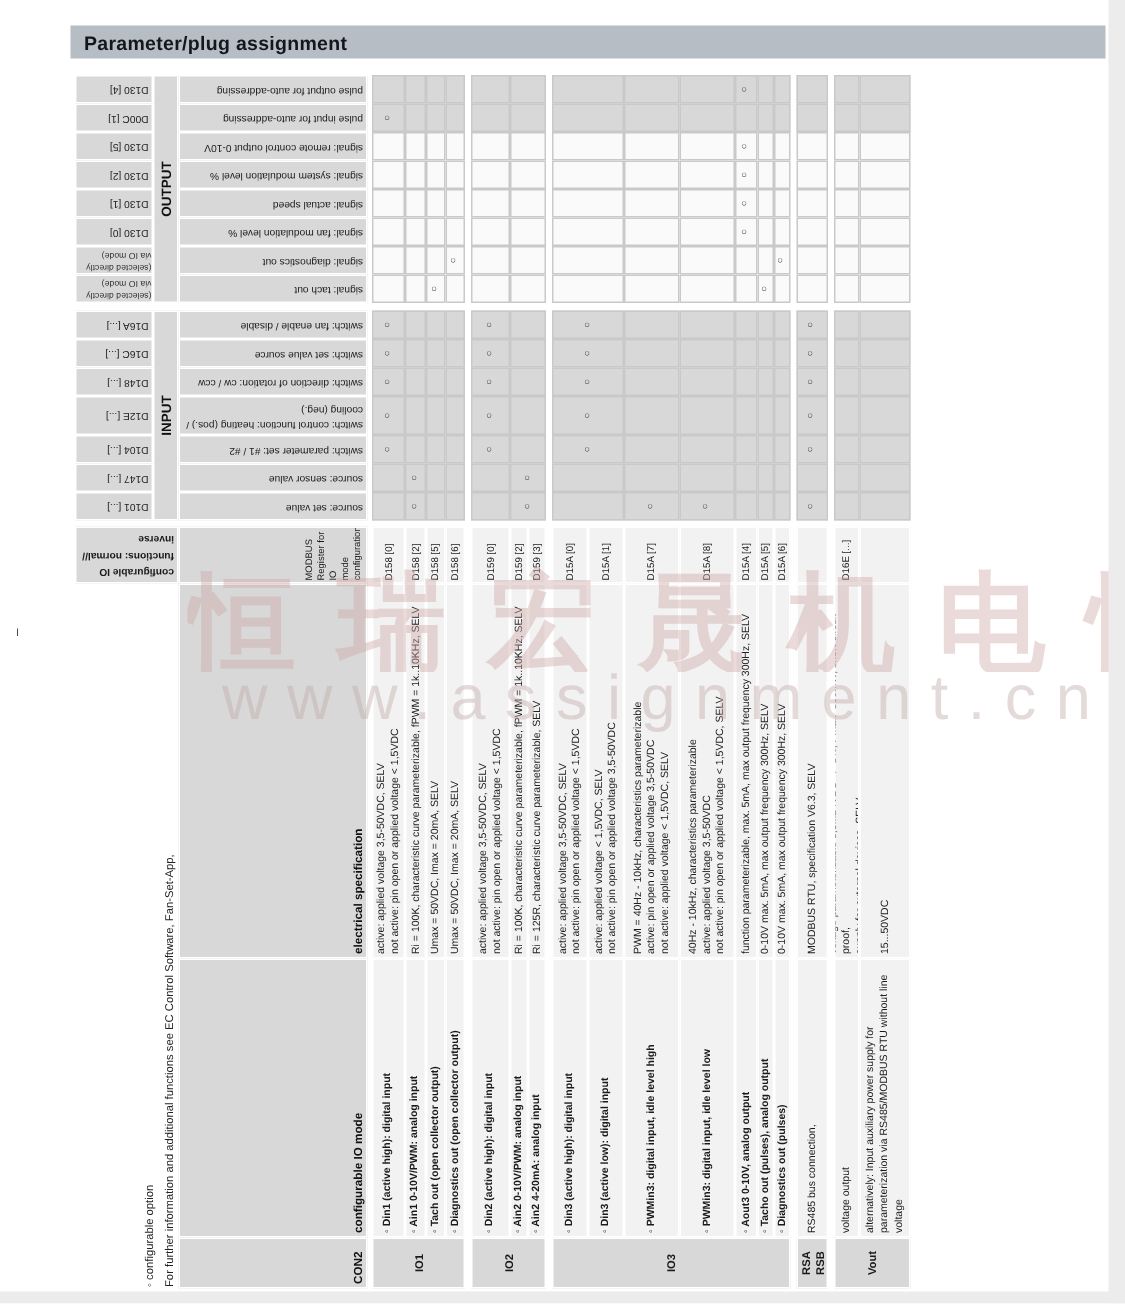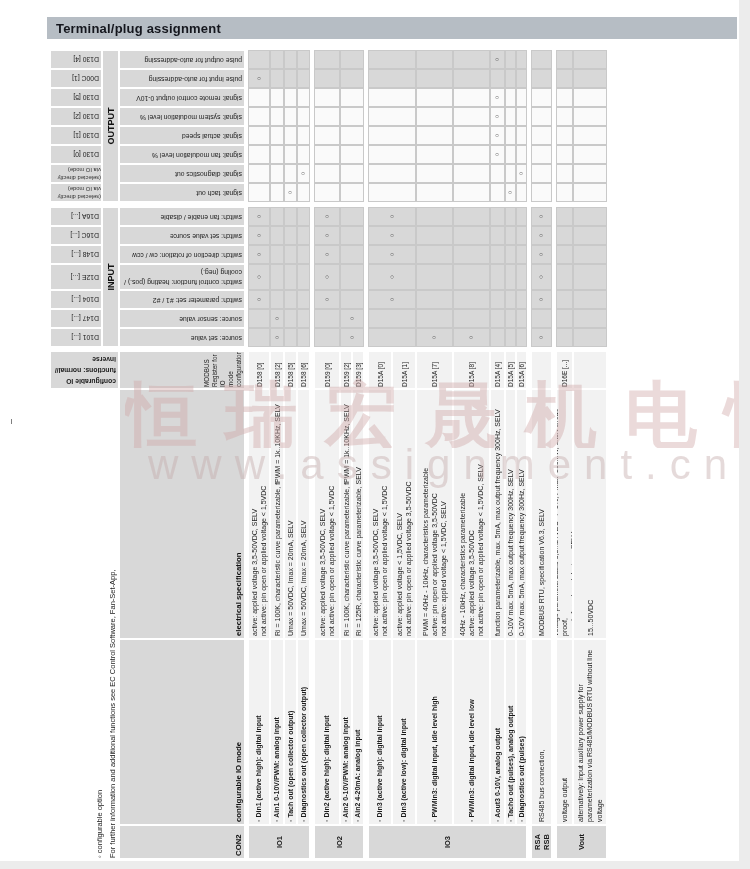--- a/index.html
+++ b/index.html
@@ -46,21 +46,21 @@
   .wm-url{position:absolute;left:148px;top:441px;width:600px;font-size:42px;letter-spacing:13px;
           color:rgba(198,174,174,0.45);white-space:nowrap;}
 </style>
 </head>
 <body>
 
 <div class="scan-edge-right"></div>
 <div class="scan-edge-bottom"></div>
 
 <div class="title-bar">
-  <span>Terminal/plug assignment</span>
+  <span>Parameter/plug assignment</span>
 </div>
 
 <div class="rot-wrap">
   <div class="design">
     <div class="page-dash">–</div>
     <div class="footnote">
       <div class="fn-opt">◦ configurable  option</div>
       <div>For further information and additional functions see EC Control Software, Fan-Set-App,</div>
       <div>or MODBUS Parameter Specification V6.3</div>
     </div>

